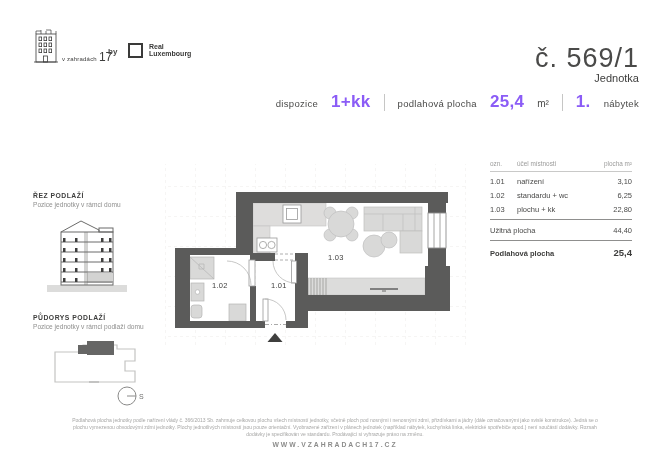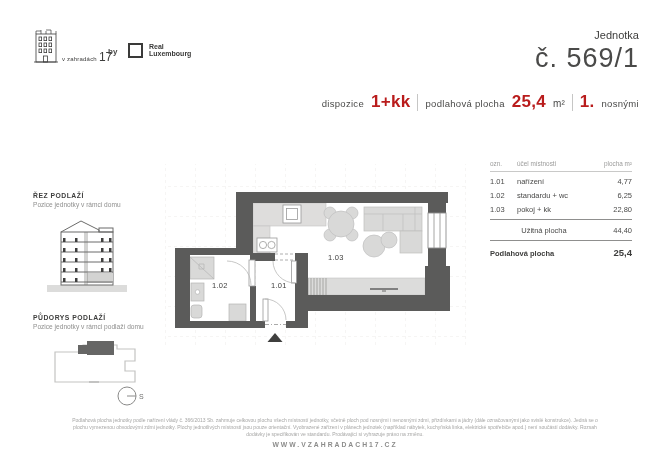--- a/index.html
+++ b/index.html
@@ -9,26 +9,26 @@
   }
   .abs { position:absolute; }
 
   
   .brand-name { font-size:6px; color:#3d3d3c; letter-spacing:0.2px; }
   .brand-number { font-size:12px; font-weight:300; color:#3d3d3c; margin-left:2px; }
   .by-label { font-size:8px; font-weight:600; color:#4a4a49; }
   .rl-square { width:11px; height:11px; border:2px solid #3a3a39; }
   .rl-text { font-size:7px; font-weight:700; color:#3a3a39; line-height:7px; }
 
-  .unit-label { font-size:11px; color:#3d3d3c; text-align:right; }
+  .unit-label { font-size:11px; color:#3d3d3c; text-align:right;margin-top:43px; }
   .unit-number { font-size:27px; font-weight:300; color:#4a4a49; text-align:right; letter-spacing:1px; }
 
-  .specs { display:flex; align-items:baseline; gap:7px; }
+  .specs { display:flex; align-items:baseline; gap:13px; }
   .spec-small { font-size:9.5px; color:#4a4a49; letter-spacing:0.3px; }
-  .spec-big { font-size:17px; font-weight:600; color:#b91c1c; letter-spacing:0.3px; }
+  .spec-big { font-size:17px; font-weight:600; color:#8b5cf6; letter-spacing:0.3px; }
   .spec-unit { font-size:10px; color:#4a4a49; }
   .spec-div { width:1px; height:17px; background:#c6c6c5; align-self:center; }
 
   
   .side-title { font-size:6.8px; font-weight:700; color:#3d3d3c; letter-spacing:0.5px; }
   .side-sub { font-size:6.6px; color:#8f8f8e; margin-top:2px; }
 
   
   .tbl { width:142px; font-size:7.5px; color:#4a4a49; }
   .trow { display:flex; align-items:baseline; padding:2.5px 0; }
@@ -88,21 +88,21 @@
 
   <div class="abs specs" style="right:31px; top:92px;">
     <span class="spec-small">dispozice</span>
     <span class="spec-big">1+kk</span>
     <span class="spec-div"></span>
     <span class="spec-small">podlahová plocha</span>
     <span class="spec-big">25,4</span>
     <span class="spec-unit">m²</span>
     <span class="spec-div"></span>
     <span class="spec-big">1.</span>
-    <span class="spec-small">nosnými</span>
+    <span class="spec-small">nábytek</span>
   </div>
 
   <div class="abs" style="left:33px; top:192px; width:125px;">
     <div class="side-title">ŘEZ PODLAŽÍ</div>
     <div class="side-sub">Pozice jednotky v rámci domu</div>
     <svg width="84" height="80" viewBox="0 0 84 80" style="margin:8px 0 0 12px;">
       <rect x="2" y="69" width="80" height="7" fill="#dcdcdb" stroke="none"></rect>
       <g fill="#ffffff" stroke="#6b6b6a" stroke-width="1">
         <rect x="16" y="16" width="52" height="53"></rect>
       </g>
@@ -274,35 +274,35 @@
   <div class="abs tbl" style="left:490px; top:157px;">
     <div class="trow thead">
       <span class="t-ozn">ozn.</span>
       <span class="t-ucel">účel místnosti</span>
       <span class="t-val">plocha m²</span>
     </div>
     <hr class="rule-light">
     <div class="trow">
       <span class="t-ozn">1.01</span>
       <span class="t-ucel">nařízení</span>
-      <span class="t-val">4,77</span>
+      <span class="t-val">3,10</span>
     </div>
     <div class="trow">
       <span class="t-ozn">1.02</span>
       <span class="t-ucel">standardu + wc</span>
       <span class="t-val">6,25</span>
     </div>
     <div class="trow">
       <span class="t-ozn">1.03</span>
-      <span class="t-ucel">pokoj + kk</span>
+      <span class="t-ucel">plochu + kk</span>
       <span class="t-val">22,80</span>
     </div>
     <hr class="rule-dark">
     <div class="trow">
-      <span class="t-ucel sub-label" style="width:auto; flex:1;text-align:center;">Užitná plocha</span>
+      <span class="t-ucel sub-label" style="width:auto; flex:1;">Užitná plocha</span>
       <span class="t-val">44,40</span>
     </div>
     <hr class="rule-dark">
     <div class="trow">
       <span class="total-label" style="flex:1;">Podlahová plocha</span>
       <span class="t-val total-val">25,4</span>
     </div>
   </div>
 
   <div class="abs disclaimer" style="left:28px; right:28px; top:417px;">

